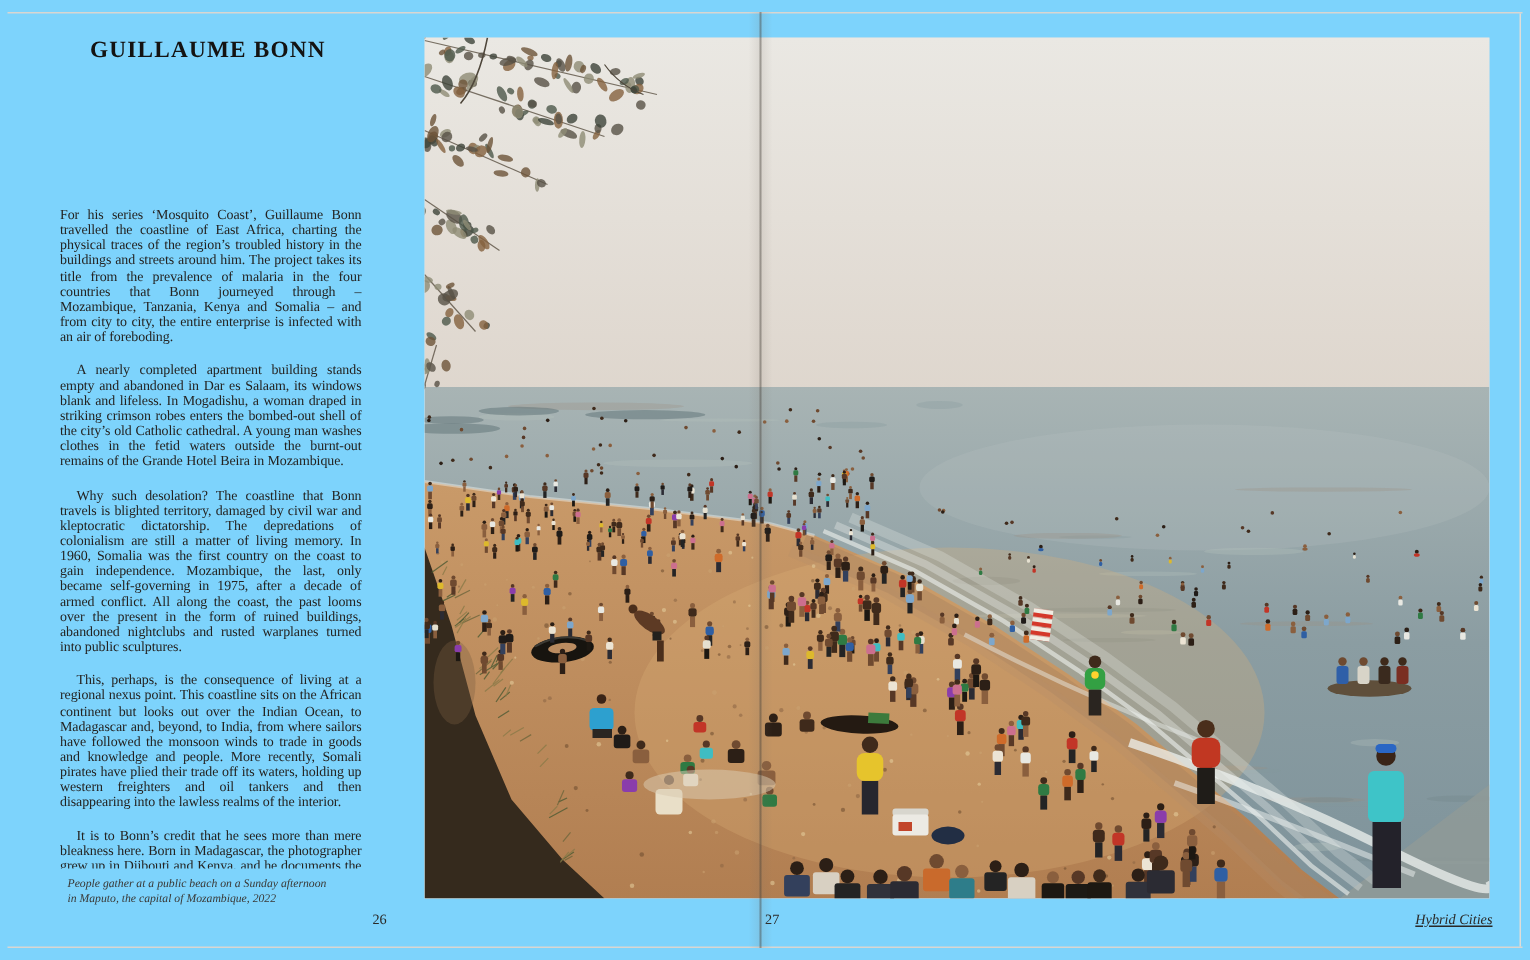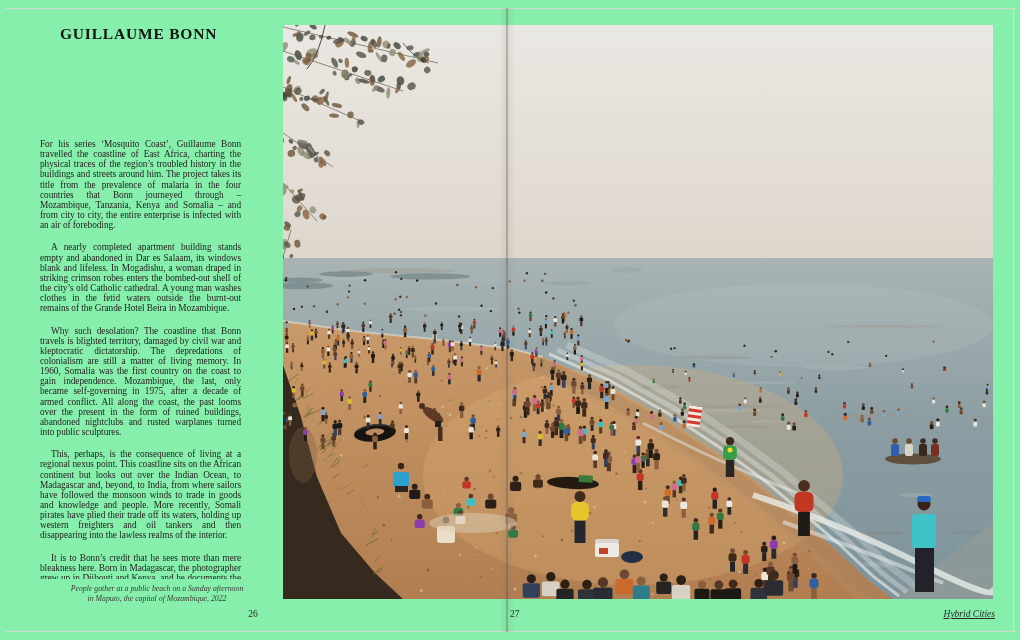--- a/index.html
+++ b/index.html
@@ -1,26 +1,26 @@
 <!DOCTYPE html>
 <html><head>
 <meta charset="utf-8">
 <style>
   html,body{margin:0;padding:0;width:1020px;height:640px;background:#ffffff;overflow:hidden;}
-  .spread{position:relative;width:1020px;height:640px;background:#86efac;font-family:"Liberation Serif",serif;color:#1e1d1b;}
+  .spread{position:relative;width:1020px;height:640px;background:#7dd3fc;font-family:"Liberation Serif",serif;color:#1e1d1b;}
   .hairline-top,.hairline-bottom{position:absolute;left:5px;right:5px;height:1px;background:#d9d6d1;}
   .hairline-top{top:8px;}
   .hairline-bottom{top:631px;}
   .hairline-right{position:absolute;top:9px;left:1013px;width:1px;height:622px;background:#e0ddd8;}
   .page-title{position:absolute;left:60px;top:25px;font-size:15.5px;font-weight:bold;letter-spacing:.8px;color:#141312;}
   .body-text{position:absolute;left:28px;top:127px;width:225px;height:452px;overflow:hidden;
              font-size:9.3px;line-height:10.15px;text-align:justify;letter-spacing:-0.05px;color:#242321;}
   .body-text p{margin:12px;}
   .body-text p + p{text-indent:11px;}
-  .caption{position:absolute;left:45px;top:584px;width:224px;text-align:center;
+  .caption{position:absolute;left:45px;top:584px;width:224px;
            font-size:7.8px;line-height:9.5px;font-style:italic;color:#3a3936;}
   .pagenum{position:absolute;top:609px;font-size:9.5px;color:#2a2927;}
   .pagenum-left{left:0;width:506px;text-align:center;}
   .pagenum-right{left:510px;width:505px;}
   .running-footer{position:absolute;top:609px;right:25px;font-size:9.5px;font-style:italic;color:#2a2927;text-decoration:underline;}
   .photo{position:absolute;left:283px;top:25px;width:710px;height:574px;overflow:hidden;background:#e7e4df;}
   .photo svg{display:block;width:710px;height:574px;}
   .spine{position:absolute;left:506px;top:8px;width:2px;height:624px;
          background:linear-gradient(to right,rgba(70,65,58,.12),rgba(70,65,58,.42),rgba(70,65,58,.12));}
   .spine-glow{position:absolute;left:499px;top:8px;width:16px;height:624px;

